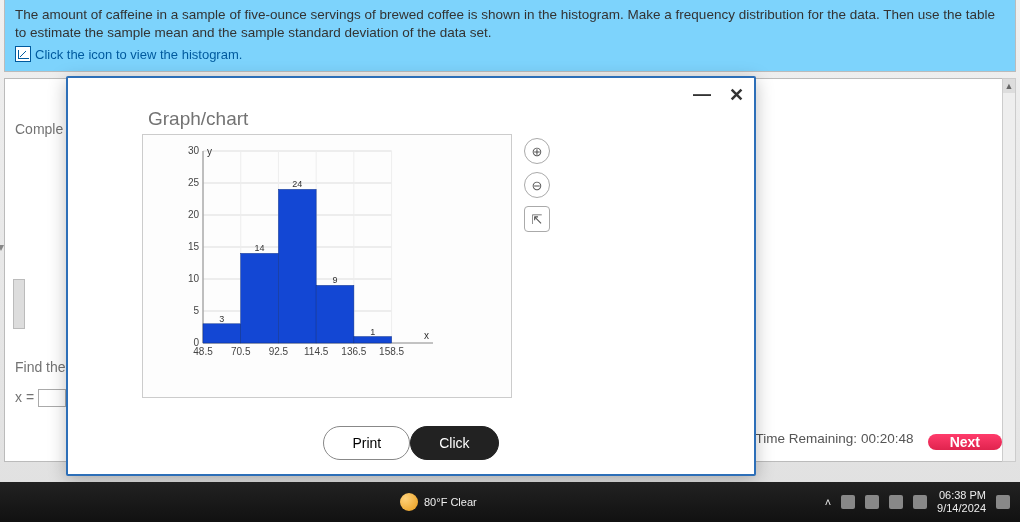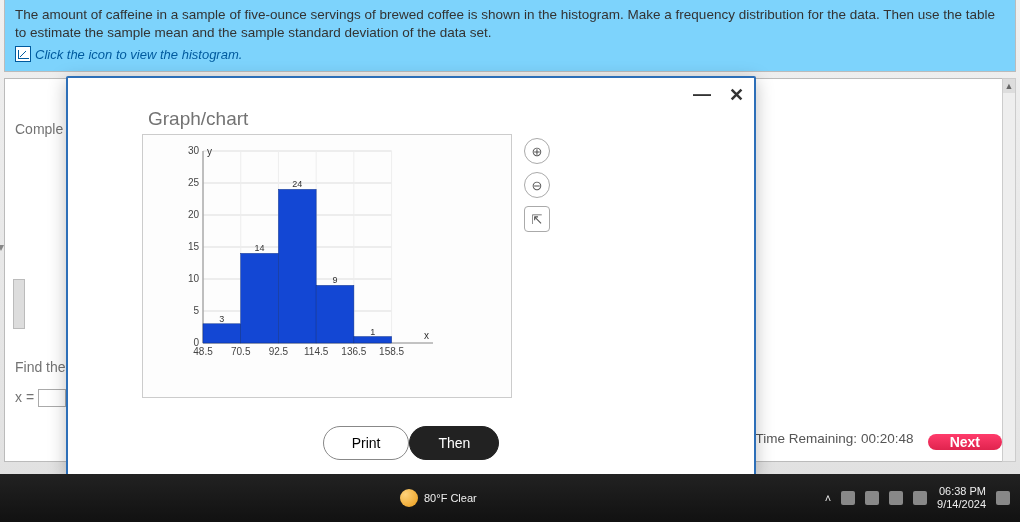--- a/index.html
+++ b/index.html
@@ -19,21 +19,21 @@
   }
   .question-box {
     position: absolute;
     top: 0; left: 4px; right: 4px;
     background: #7dd3fc;
     border: 1px solid #bbb;
     border-top: none;
     padding: 6px 10px 6px 10px;
   }
   .question-text { font-size: 13.5px; color: #333; line-height: 1.35; }
-  .icon-link { color: #005a9e; display: inline-flex; align-items: center; gap: 4px; margin-top: 4px; font-style: italic; }
+  .icon-link { color: #005a9e; display: inline-flex; align-items: center; gap: 4px; margin-top: 4px; }
   .chart-icon { width:16px; height:16px; border:1px solid #005a9e; display:inline-block; position:relative; background:#fff; }
   .chart-icon::before{content:"";position:absolute;left:2px;bottom:2px;width:10px;height:8px;border-left:1.5px solid #005a9e;border-bottom:1.5px solid #005a9e;}
   .chart-icon::after{content:"";position:absolute;left:3px;bottom:4px;width:8px;height:6px;background:linear-gradient(135deg,transparent 45%,#005a9e 45%,#005a9e 55%,transparent 55%);}
   .body-area {
     position:absolute; top:78px; left:4px; right:4px; bottom:60px;
     background:#fff; border:1px solid #bbb;
     padding:10px;
   }
   .dim-label { color:#737373; font-size:14px; }
   .dim1{position:absolute; top:42px; left:10px;}
@@ -66,21 +66,21 @@
   .tick-label{font-size:10px;fill:#444;text-anchor:middle;}
   .ytick-label{font-size:10px;fill:#444;text-anchor:end;}
   .val-label{font-size:9px;fill:#333;text-anchor:middle;}
   .axis-lbl{font-size:10px;fill:#333;}
   .side-tools{position:absolute;top:60px;left:456px;display:flex;flex-direction:column;gap:8px;}
   .tool-btn{width:26px;height:26px;border:1px solid #aaa;border-radius:50%;background:#fff;display:flex;align-items:center;justify-content:center;font-size:13px;color:#555;cursor:pointer;}
   .modal-btns{position:absolute;bottom:14px;left:0;right:0;display:flex;justify-content:center;}
   .pill{border-radius:20px;padding:8px 28px;font-size:14px;border:1px solid #888;background:#fff;cursor:pointer;}
   .pill.dark{background:#222;color:#fff;border-color:#222;}
   
-  .taskbar{position:absolute;left:0;right:0;bottom:0;height:48px;background:linear-gradient(#222,#111);color:#eee;display:flex;align-items:center;justify-content:flex-end;padding:0 10px;font-size:11px;gap:12px;}
+  .taskbar{position:absolute;left:0;right:0;bottom:0;height:40px;background:linear-gradient(#222,#111);color:#eee;display:flex;align-items:center;justify-content:flex-end;padding:0 10px;font-size:11px;gap:12px;}
   .tray{display:flex;align-items:center;gap:10px;}
   .tray .ico{width:14px;height:14px;background:#888;display:inline-block;border-radius:2px;}
   .timeblk{text-align:right;line-height:1.15;}
   .weather{display:flex;align-items:center;gap:6px;margin-right:auto;margin-left:390px;}
   .moon{width:18px;height:18px;border-radius:50%;background:radial-gradient(circle at 30% 30%,#ffd27a,#e89b1a);}
   .scrollbar-v{position:absolute;right:4px;top:78px;bottom:60px;width:14px;background:#eee;border:1px solid #ccc;}
   .sb-arrow{height:14px;background:#ddd;text-align:center;font-size:9px;color:#666;line-height:14px;}
   .caret-left{position:absolute;left:-2px;top:240px;color:#888;font-size:12px;}
 </style>
 </head>
@@ -181,21 +181,21 @@
     <div class="tool-btn">
         <span>⊖</span>
       </div>
     <div class="tool-btn" style="border-radius:4px">
         <span>⇱</span>
       </div>
   </div>
 
   <div class="modal-btns">
     <button class="pill">Print</button>
-    <button class="pill dark">Then</button>
+    <button class="pill dark">Click</button>
   </div>
 </div>
 
 <div class="taskbar">
   <div class="weather">
     <span class="moon"></span>
     <span>80°F Clear</span>
   </div>
   <div class="tray">
     <span>˄</span>

